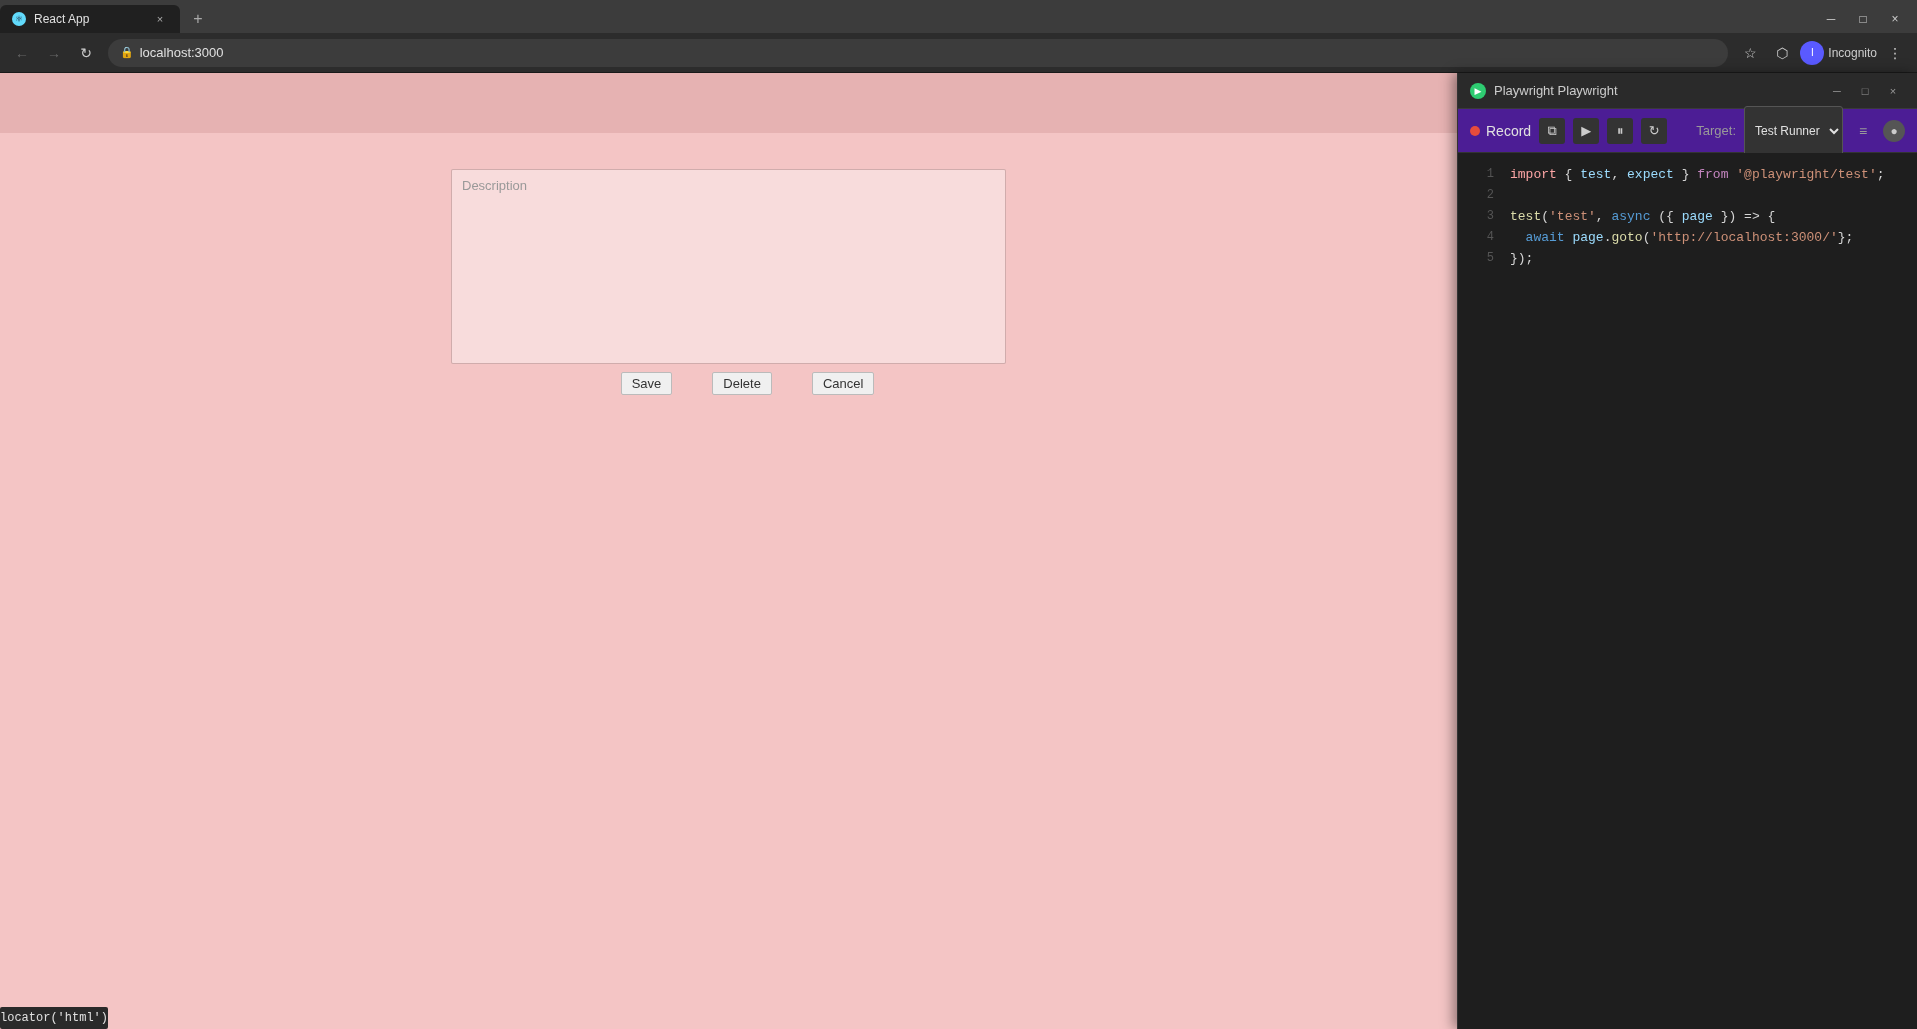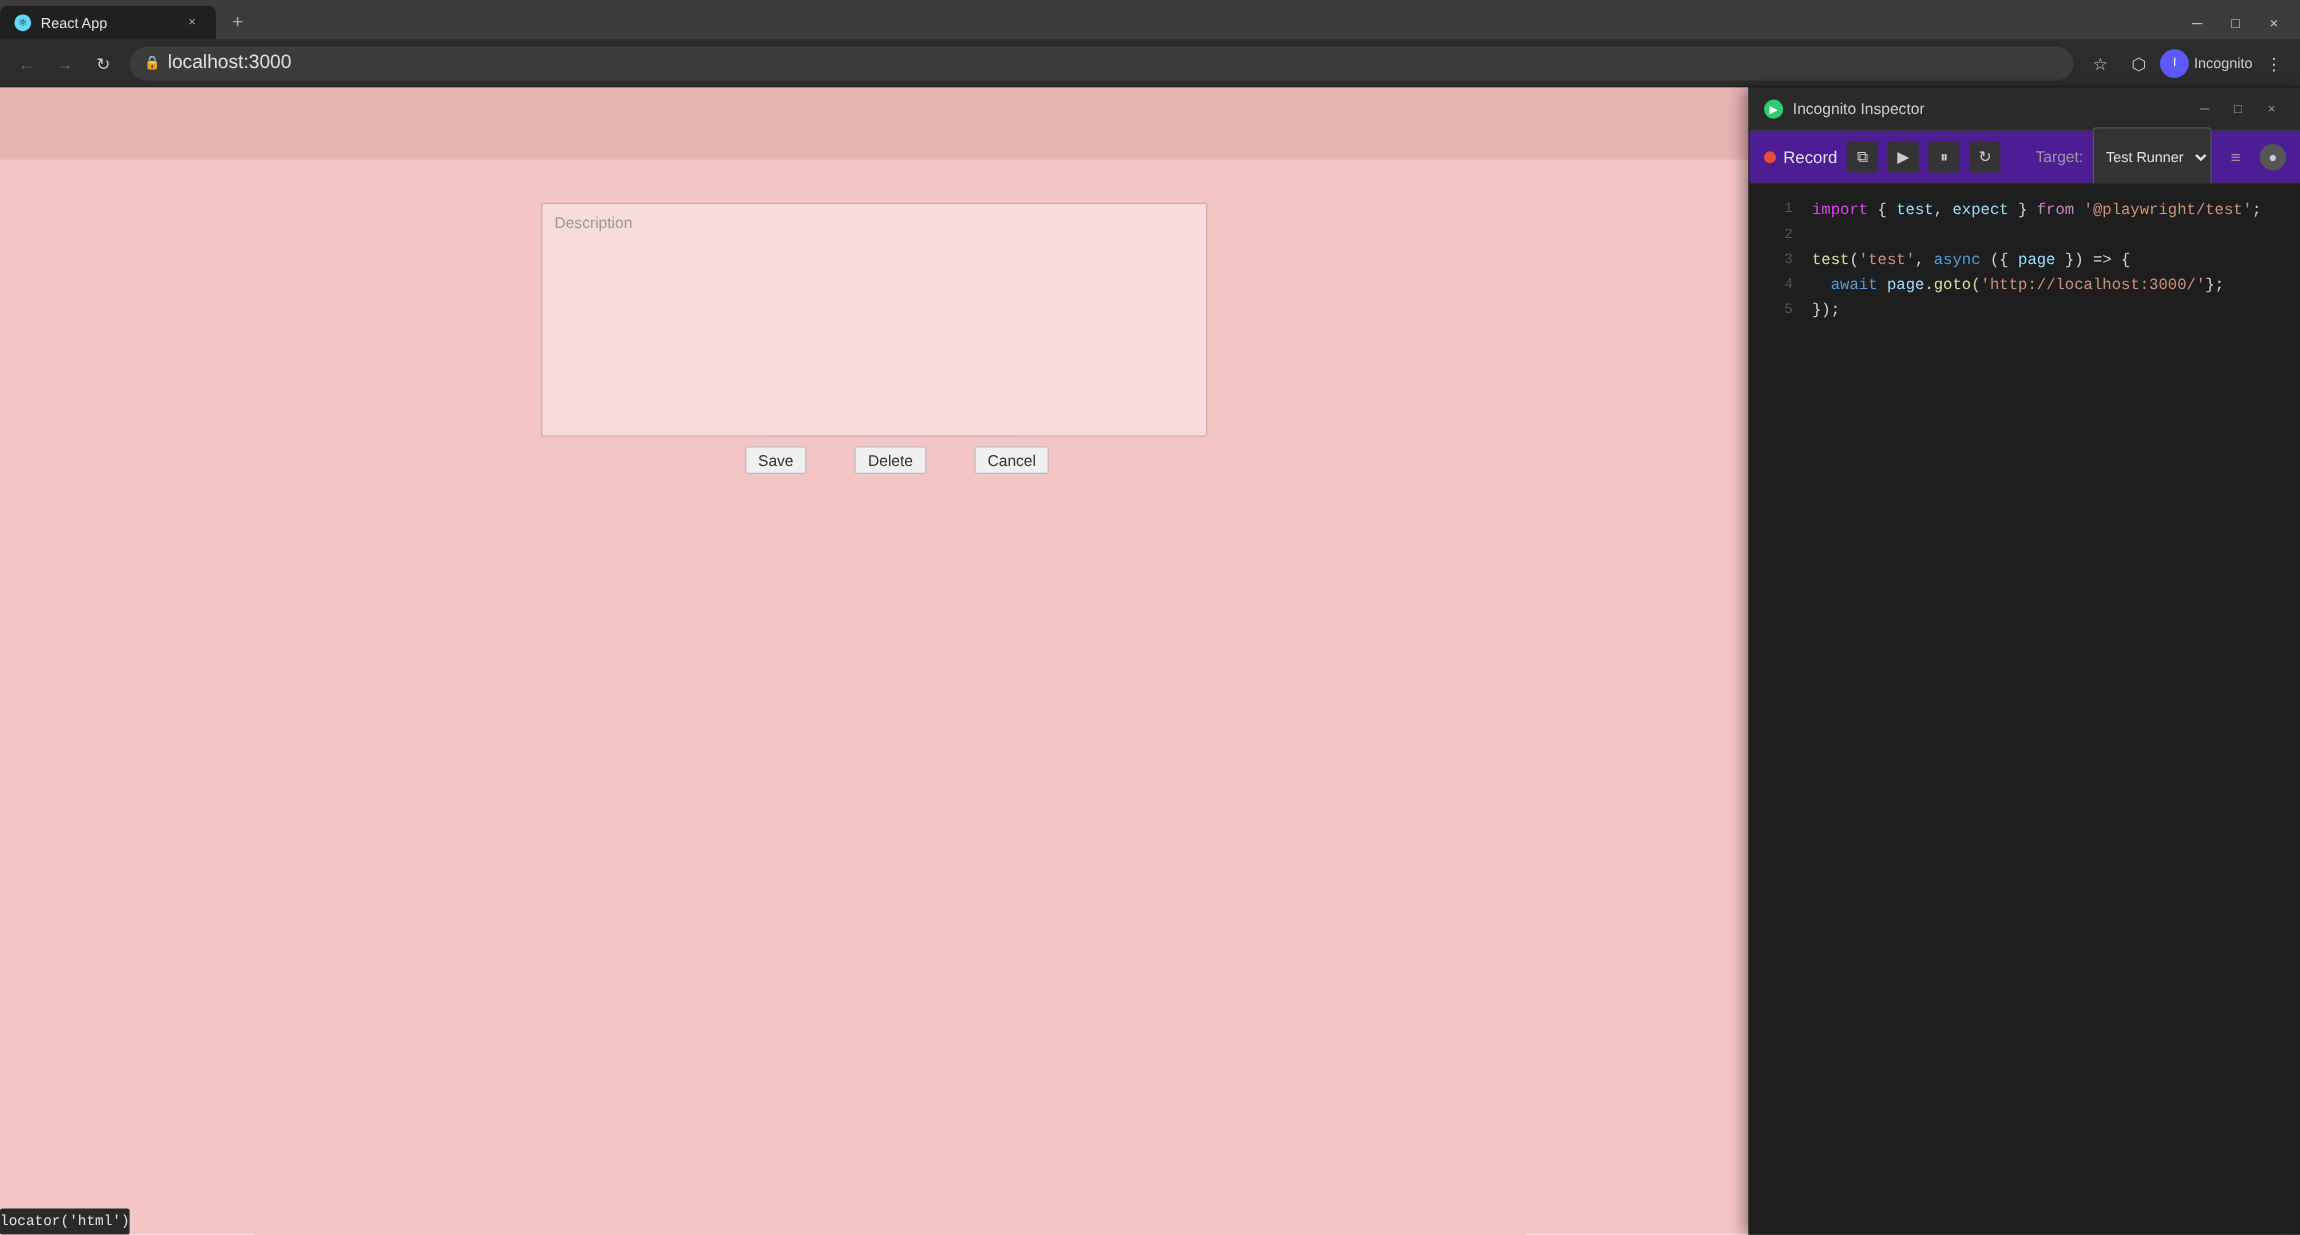--- a/index.html
+++ b/index.html
@@ -135,21 +135,21 @@
       margin: 0 4px;
     }
 
     .address-lock {
       font-size: 11px;
       color: #aaa;
     }
 
     .address-text {
       color: #e0e0e0;
-      font-size: 16px;
+      font-size: 13px;
     }
 
     .toolbar-right {
       display: flex;
       align-items: center;
       gap: 4px;
     }
 
     .toolbar-icon-btn {
       width: 28px;
@@ -426,21 +426,21 @@
       user-select: none;
       font-size: 12px;
     }
 
     .line-content {
       color: #d4d4d4;
       white-space: pre;
     }
 
     
-    .kw-import { color: #d946ef; }
+    .kw-import { color: #fca5a5; }
     .kw-from { color: #c586c0; }
     .kw-async { color: #569cd6; }
     .kw-await { color: #569cd6; margin-top: 48px; }
     .fn-name { color: #dcdcaa; }
     .str { color: #ce9178; }
     .punct { color: #d4d4d4; }
     .var-name { color: #9cdcfe; }
   </style>
 </head>
 <body>
@@ -498,21 +498,21 @@
       </div>
     </div>
 
     <div class="locator-tooltip">locator('html')</div>
   </div>
 
   <div class="playwright-panel">
 
     <div class="panel-titlebar">
       <div class="panel-favicon">▶</div>
-      <span class="panel-title">Incognito Inspector</span>
+      <span class="panel-title">Playwright Playwright</span>
       <div class="panel-win-controls">
         <div class="panel-win-ctrl">─</div>
         <div class="panel-win-ctrl">□</div>
         <div class="panel-win-ctrl">×</div>
       </div>
     </div>
 
     <div class="panel-toolbar">
       <div class="record-btn">
         <div class="record-dot"></div>

